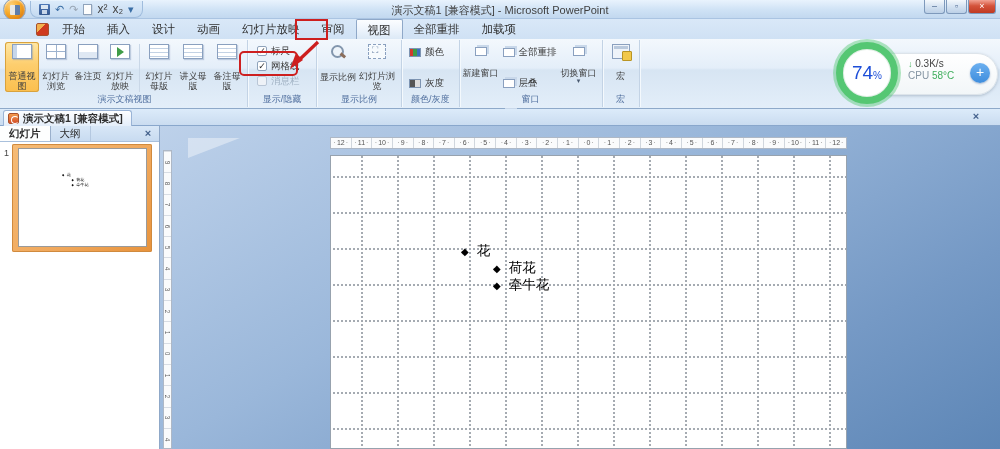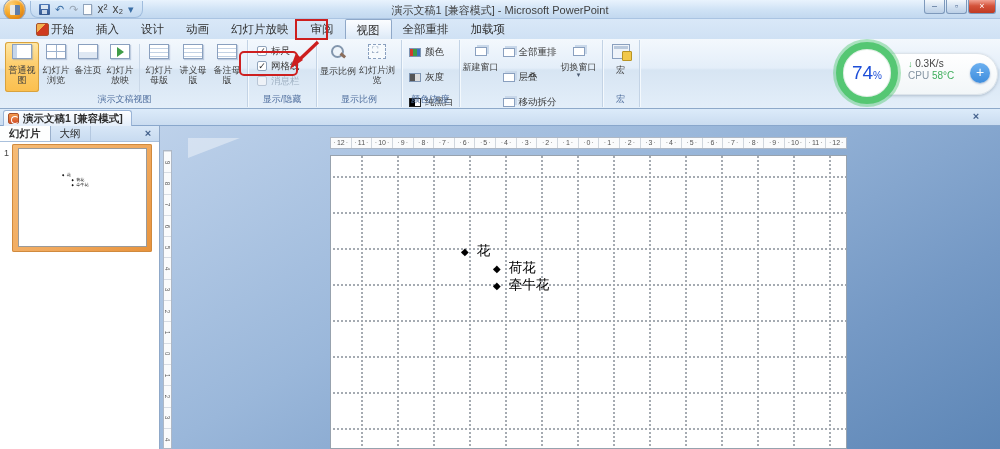--- a/index.html
+++ b/index.html
@@ -32,34 +32,34 @@
   .win-controls{position:absolute;right:4px;top:0;display:flex;gap:1px;}
   .winbtn{width:21px;height:14px;border:1px solid #7e99bb;border-top:none;border-radius:0 0 3px 3px;
     background:linear-gradient(#f4f8fc,#d4e2f1 50%,#bcd0e7);color:#45618a;font-size:9px;line-height:13px;text-align:center;}
   .winbtn.close{width:28px;background:linear-gradient(#f2a293,#d4533b 45%,#c03a22);color:#fff;}
   .title-text{position:absolute;left:0;right:0;top:3px;text-align:center;font-size:11px;color:#3f3f3f;}
 
   
   .tabrow{position:absolute;left:0;top:19px;width:1000px;height:20px;background:linear-gradient(#d9e8f8,#cfe1f4);}
   .applet-icon{position:absolute;left:36px;top:4px;width:13px;height:13px;border-radius:2px;
     background:linear-gradient(135deg,#f3b14d 40%,#cf3a1f 40%);border:1px solid #a8502c;}
-  .rtabs{position:absolute;left:40px;top:0;height:20px;display:flex;}
+  .rtabs{position:absolute;left:51px;top:0;height:20px;display:flex;}
   .rtab{padding:0 11px;line-height:20px;font-size:11.5px;color:#2f2f2f;}
   .rtab.active{background:linear-gradient(#fbfdff,#eaf2fb 60%,#dce9f6);border:1px solid #8fa8c8;border-bottom:none;border-radius:2px 2px 0 0;color:#1f3molecule;font-family:Liberation Serif, serif;}
 
   
   .ribbon{position:absolute;left:0;top:39px;width:1000px;height:70px;
     background:linear-gradient(#f3f8fd,#e4eef9 42%,#d7e5f3 45%,#e3eef9);border-bottom:1px solid #8ea9c9;}
   .groups{position:absolute;left:2px;top:1px;height:67px;display:flex;}
   .rgroup{position:relative;height:67px;padding:2px 3px 13px;border-right:1px solid #c3d3e5;box-shadow:1px 0 0 #f4f9fd;}
   .rgroup-label{position:absolute;left:0;right:0;bottom:1px;text-align:center;font-size:9px;color:#51709f;}
   .rgroup-content{display:flex;height:52px;align-items:flex-start;}
   .rlarge{width:34px;min-height:50px;display:flex;flex-direction:column;align-items:center;padding-top:2px;border-radius:3px;}
   .rlarge.active{background:linear-gradient(#ffe8a6,#fdce6e 45%,#fbbf4e);box-shadow:inset 0 0 0 1px #d9a23d;}
-  .rlabel{font-size:9px;line-height:10px;text-align:center;color:#3f3f3f;margin-top:6px;}
+  .rlabel{font-size:9px;line-height:10px;text-align:center;color:#3f3f3f;margin-top:12px;}
   .vsep{width:1px;background:#c9d7e7;margin:2px 2px;height:48px;}
 
   
   .ic{display:block;position:relative;}
   .ic-box{width:20px;height:15px;background:#fff;border:1px solid #8aa0bf;box-shadow:1px 1px 1px rgba(120,145,180,.4);}
   .ic-normal{box-shadow:inset 4px 0 0 #c6d6ea,1px 1px 1px rgba(120,145,180,.4);}
   .ic-sorter{background-image:linear-gradient(#9db3cf 1px,transparent 1px),linear-gradient(90deg,#9db3cf 1px,transparent 1px);background-size:10px 8px;background-position:-1px 6px;}
   .ic-notes{background:linear-gradient(#fff 55%,#dfe8f3 55%);}
   .ic-show::after{content:"";position:absolute;left:6px;top:2px;border-left:7px solid #3f9c48;border-top:5px solid transparent;border-bottom:5px solid transparent;}
   .ic-master{background-image:linear-gradient(#c3d2e4 1px,transparent 1px);background-size:6px 4px;background-position:2px 3px;}
@@ -78,21 +78,21 @@
 
   
   .chkcol{display:flex;flex-direction:column;gap:3px;padding:3px 4px 0 6px;width:62px;}
   .chkrow{display:flex;align-items:center;gap:4px;height:12px;}
   .chk{width:10px;height:10px;background:#fff;border:1px solid #8fa3bb;border-radius:2px;font-size:9px;line-height:9px;color:#2d2d2d;text-align:center;}
   .chkrow .chklabel{font-size:9.5px;color:#3a3a3a;white-space:nowrap;}
   .chkrow.disabled .chklabel{color:#9fb0c2;}
   .chkrow.disabled .chk{border-color:#b9c6d6;background:#eef2f7;}
 
   
-  .smallcol{display:flex;flex-direction:column;gap:13px;padding:4px 2px 0 4px;}
+  .smallcol{display:flex;flex-direction:column;gap:19px;padding:4px 2px 0 4px;}
   .rsmall{display:flex;align-items:center;gap:4px;height:12px;font-size:9.5px;color:#3a3a3a;white-space:nowrap;}
   .dd{font-size:7px;color:#4a5a70;line-height:6px;}
 
   
   .anno{position:absolute;border:2px solid var(--annotation-red);z-index:40;}
   .anno.rounded{border-radius:5px;}
   .anno-arrow{position:absolute;z-index:40;}
 
   
   .gauge{position:absolute;left:836px;top:42px;z-index:50;width:160px;height:64px;}
@@ -304,20 +304,21 @@
             <span class="ic ic-sw2"></span>
             <span>移动拆分</span>
           </div>
         </div>
         <div class="rlarge" style="width:40px">
           <span class="ic ic-sw2" style="margin-top:3px"></span>
           <span class="rlabel">切换窗口</span>
           <span class="dd">▾</span>
         </div>
       </div>
+      <div class="rgroup-label">窗口</div>
     </div>
 
     <div class="rgroup">
       <div class="rgroup-content">
         <div class="rlarge" style="width:30px">
           <span class="ic ic-macro"></span>
           <span class="rlabel">宏</span>
         </div>
       </div>
       <div class="rgroup-label">宏</div>

